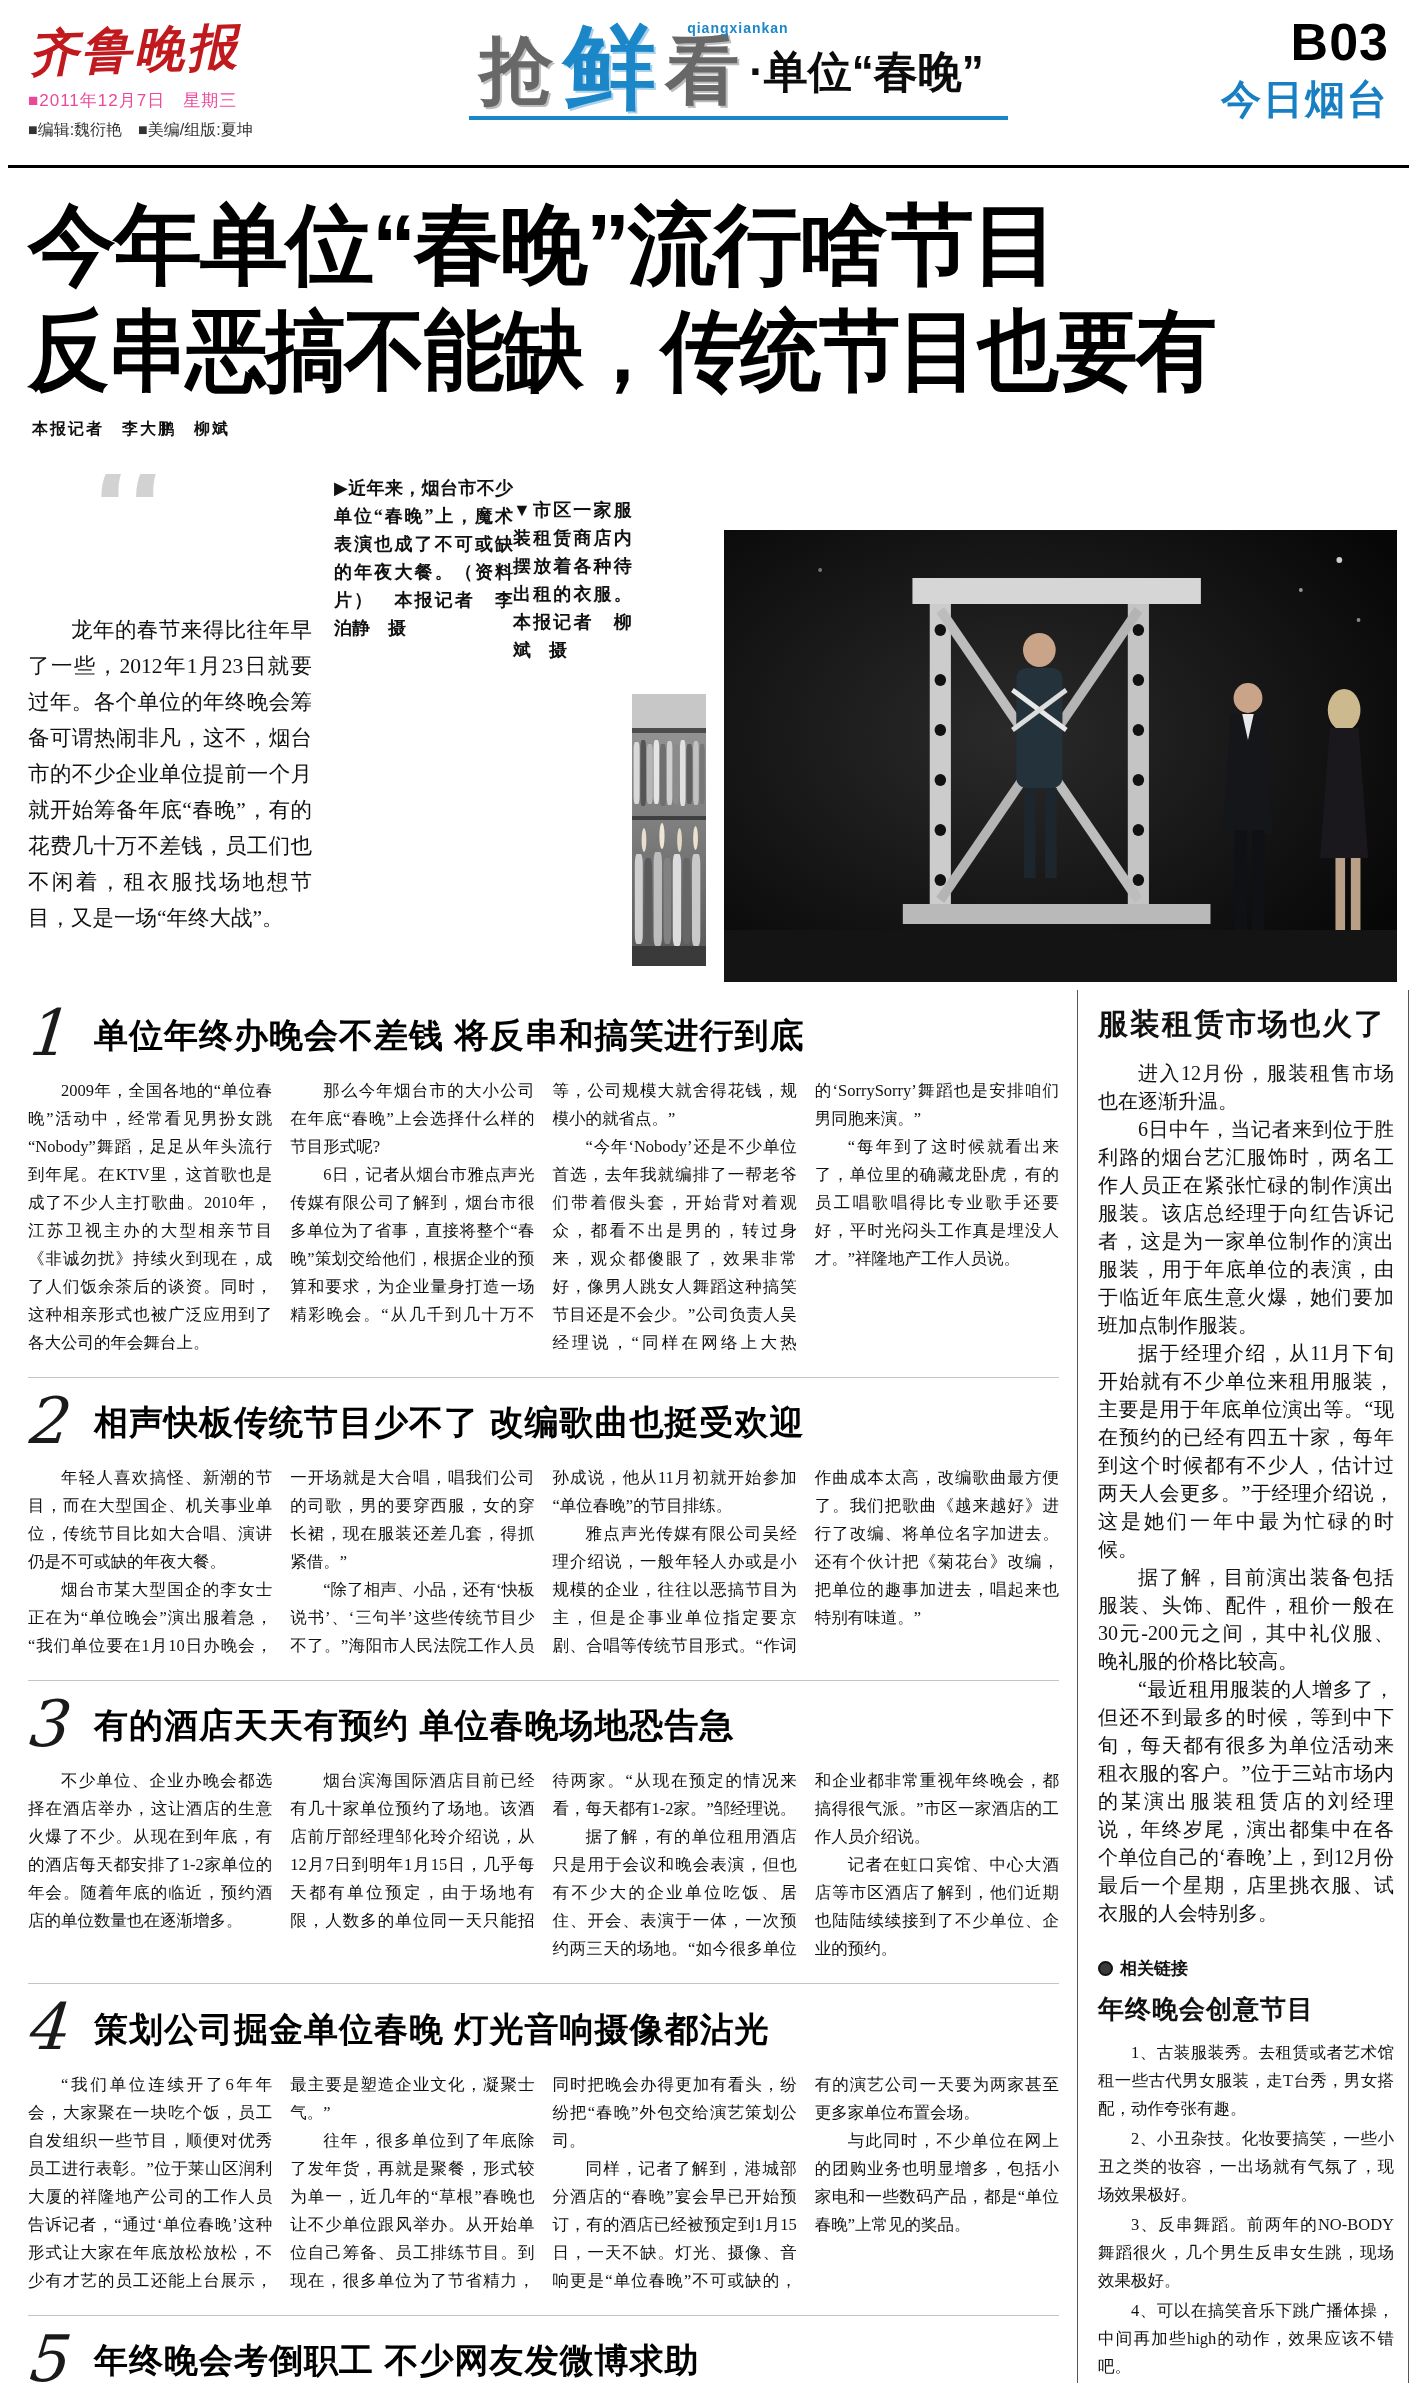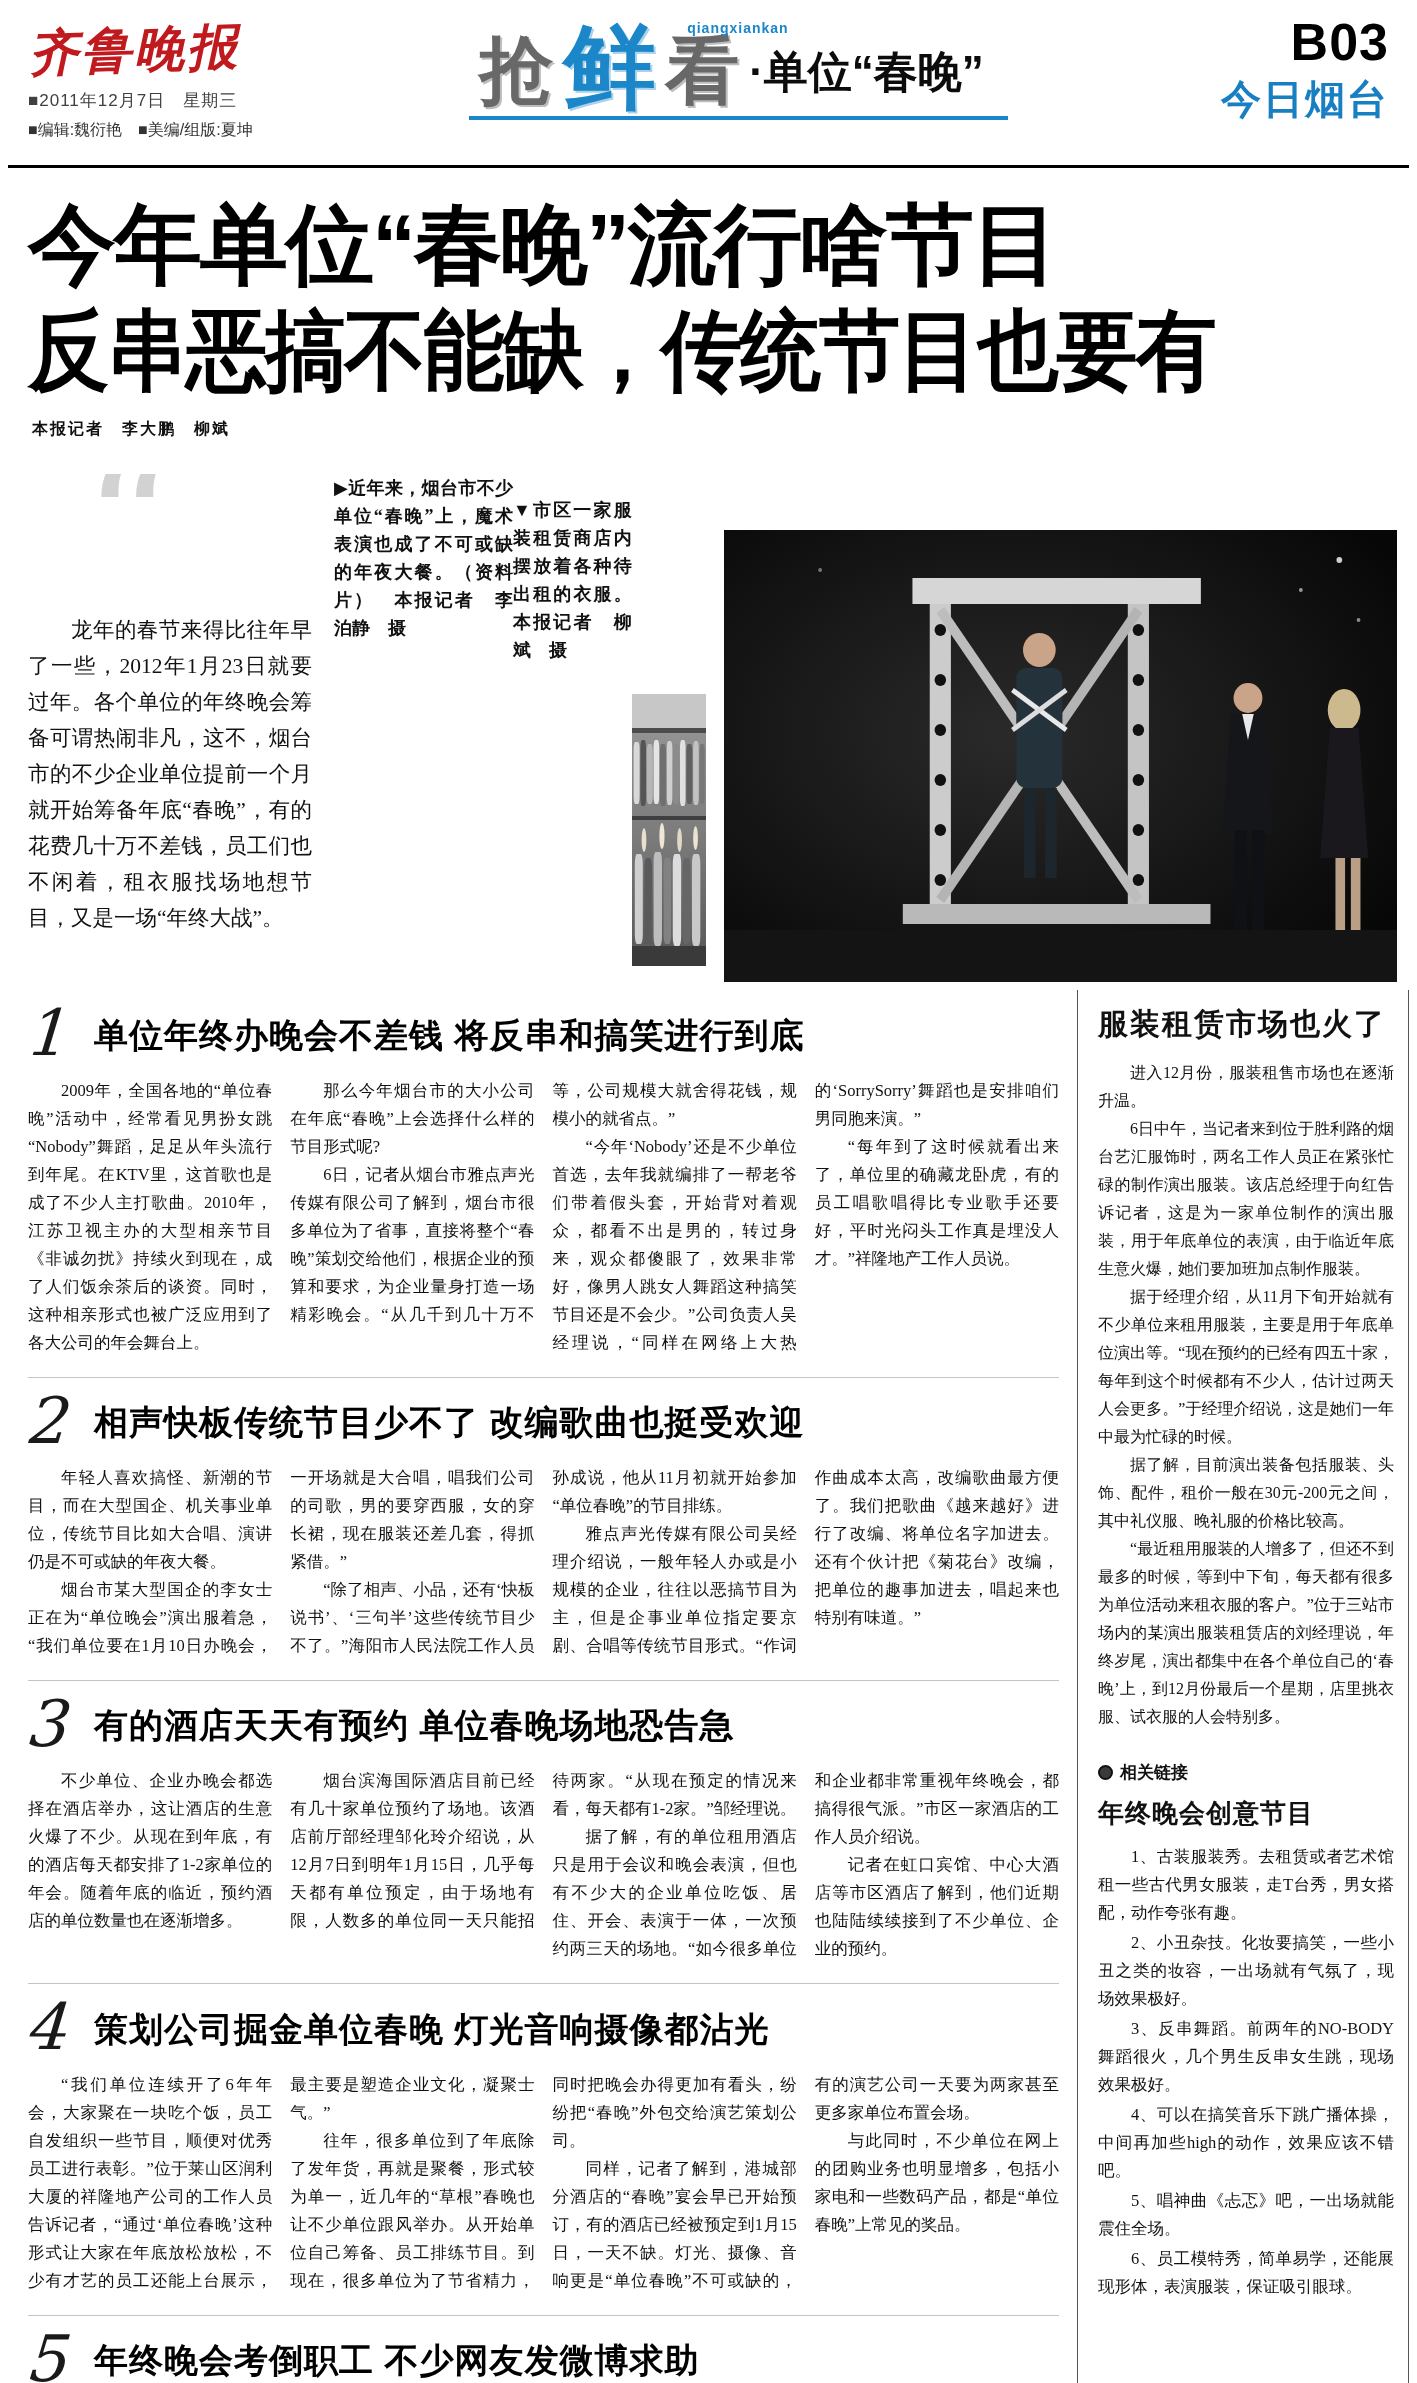--- a/index.html
+++ b/index.html
@@ -3,21 +3,21 @@
 <meta charset="utf-8">
 <style>
   * { margin:0; padding:0; box-sizing:border-box; }
   body { background:#e8e8e8; font-family:"Liberation Serif","DejaVu Serif",serif; color:#111; }
   .page { width:1417px; min-height:2383px; margin:0 auto; background:#fff; padding:10px 8px 14px 8px; overflow:hidden; }
 
   
   .header { display:flex; justify-content:space-between; align-items:flex-start; padding:4px 20px 10px 20px; border-bottom:3px solid #000; height:158px; }
   .masthead-block { width:300px; padding-top:8px; }
   .masthead { font-family:"DejaVu Serif",serif; font-style:italic; font-weight:700; font-size:50px; color:#c0191e; letter-spacing:3px; transform:rotate(-2deg); display:inline-block; line-height:1.1; }
-  .date-line { font-family:"Liberation Sans",sans-serif; font-size:17px; margin-top:12px; color:#404040; letter-spacing:1px; }
+  .date-line { font-family:"Liberation Sans",sans-serif; font-size:17px; margin-top:12px; color:#ec4899; letter-spacing:1px; }
   .editor-line { font-family:"Liberation Sans",sans-serif; font-size:16px; margin-top:8px; color:#333; }
   .banner { position:relative; display:flex; align-items:flex-end; gap:10px; padding:6px 24px 10px 10px; border-bottom:4px solid #1886c7; margin-top:8px; }
   .banner .w1,.banner .w3 { font-family:"Liberation Sans",sans-serif; font-weight:900; font-size:74px; line-height:0.95; color:#686868; text-shadow:2px 2px 0 #bdbdbd; }
   .banner .w2 { font-family:"Liberation Sans",sans-serif; font-weight:900; font-size:92px; line-height:0.85; color:#1b86c8; text-shadow:2px 2px 0 #a9d2ea; }
   .banner .pinyin { position:absolute; top:-2px; left:218px; font-family:"Liberation Sans",sans-serif; font-size:14px; font-weight:700; color:#1b86c8; letter-spacing:1px; }
   .banner .topic { font-family:"Liberation Sans",sans-serif; font-weight:900; font-size:44px; color:#0c0c0c; padding-bottom:4px; white-space:nowrap; }
   .pageno-block { width:240px; text-align:right; padding-top:2px; }
   .pageno { font-family:"Liberation Sans",sans-serif; font-weight:900; font-size:52px; line-height:1; color:#000; letter-spacing:1px; }
   .edition { font-family:"Liberation Sans",sans-serif; font-weight:900; font-size:40px; color:#1880c2; margin-top:4px; letter-spacing:2px; }
 
@@ -45,21 +45,21 @@
   .section { padding:16px 0 20px 0; }
   .section + .section { border-top:1px solid #c4c4c4; }
   .sec-head { display:flex; align-items:flex-end; gap:20px; margin-bottom:16px; }
   .sec-num { font-family:"DejaVu Serif",serif; font-style:italic; font-size:64px; line-height:0.85; font-weight:400; color:#1a1a1a; width:46px; text-align:center; transform:skewX(-6deg); flex:none; }
   .sec-title { font-family:"Liberation Sans",sans-serif; font-weight:900; font-size:34px; letter-spacing:1px; color:#000; padding-bottom:2px; white-space:nowrap; }
   .sec-body { column-count:4; column-gap:18px; font-size:16.5px; line-height:28px; text-align:justify; }
   .sec-body p, .para { margin:0; text-indent:2em; }
 
   .sidebar { flex:1; border-right:1px solid #555; padding:10px 14px 0 20px; }
   .sb-title { font-family:"Liberation Sans",sans-serif; font-weight:900; font-size:30px; letter-spacing:2px; margin:4px 0 14px 0; white-space:nowrap; }
-  .sb-body { font-size:16px; line-height:28px; text-align:justify; }
+  .sb-body { font-size:20px; line-height:28px; text-align:justify; }
   .sb-body p { margin:0; text-indent:2em; }
   .related-tag { display:flex; align-items:center; gap:7px; margin-top:30px; font-family:"Liberation Sans",sans-serif; font-weight:700; font-size:17px; }
   .dot-icon { width:15px; height:15px; border-radius:50%; background:#3a3a3a; border:2px solid #111; flex:none; }
   .related-title { font-family:"Liberation Sans",sans-serif; font-weight:900; font-size:26px; margin:12px 0 12px 0; letter-spacing:1px; }
   .related-list { font-size:16.5px; line-height:28px; text-align:justify; }
   .related-list p { margin:0 0 2px 0; text-indent:2em; }
 </style>
 </head>
 <body>
 

